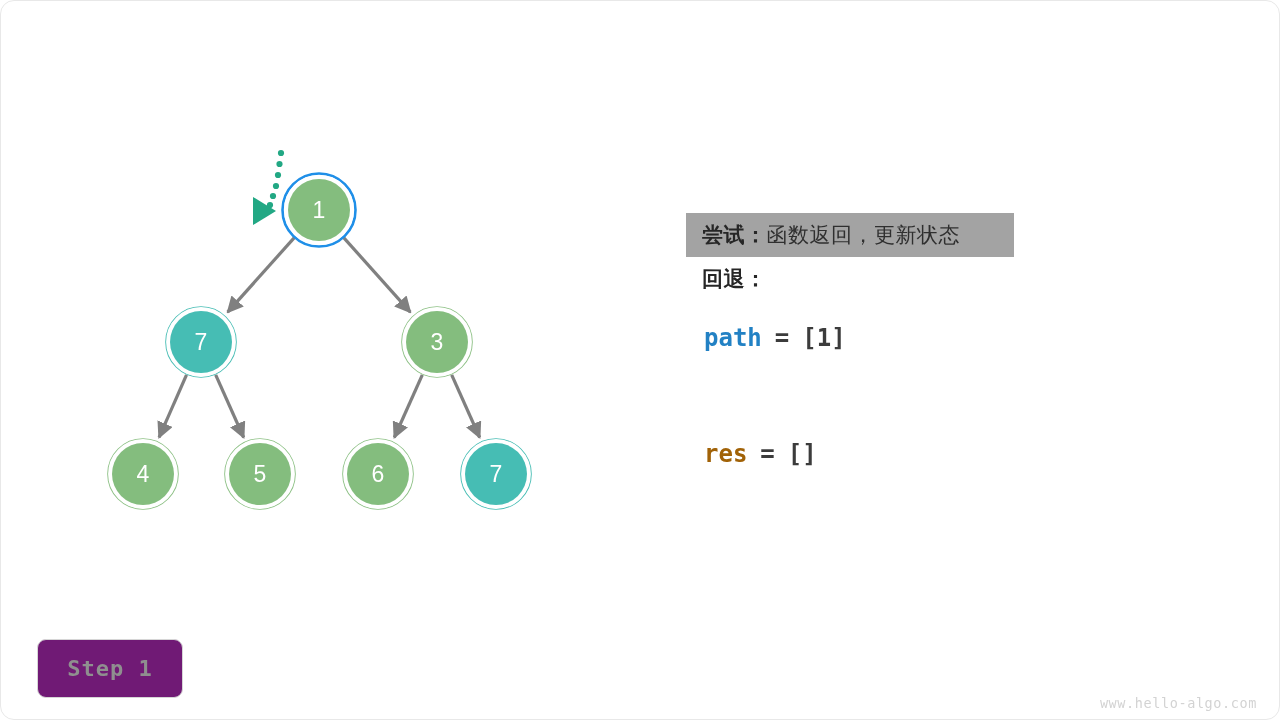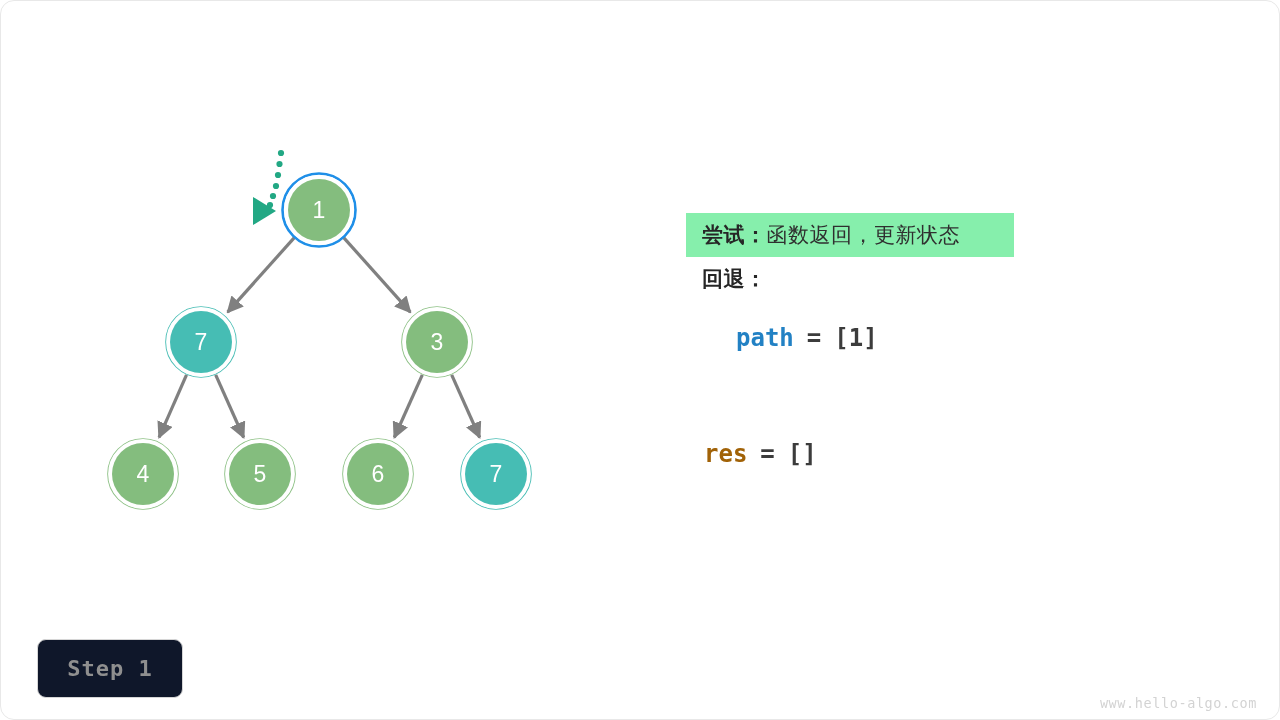--- a/index.html
+++ b/index.html
@@ -37,21 +37,21 @@
   }
   .info-row {
     height: 44px;
     display: flex;
     align-items: center;
     font-size: 21px;
     color: #3a3a3a;
     white-space: nowrap;
   }
   .info-row.highlight {
-    background: #86efac;
+    background: #a3a3a3;
     width: 328px;
     padding-left: 16px;
     margin-left: -1px;
     box-sizing: border-box;
   }
   .info-row.plain {
     padding-left: 15px;
   }
   .info-label {
     font-weight: bold;
@@ -67,39 +67,39 @@
     height: 54px;
     display: flex;
     align-items: center;
     padding-left: 17px;
     font-family: "DejaVu Sans Mono", "Liberation Mono", monospace;
     font-size: 24px;
     font-weight: bold;
   }
   .var-row.spacer-top { margin-top: 10px; }
   .var-name { letter-spacing: 0px; }
-  .var-name.blue { color: #2281c4; margin-left: 32px; }
+  .var-name.blue { color: #2281c4; }
   .var-name.teal { color: #a16207; }
   .var-eq {
     color: #3c3c3c;
     margin: 0 13px;
     font-weight: bold;
   }
   .var-val { color: #3c3c3c; font-weight: bold; }
 
   
   #step-badge {
     position: absolute;
     left: 36px;
     top: 638px;
     width: 144px;
     height: 57px;
     border: 1px solid #d6d6d6;
     border-radius: 9px;
-    background: #0f172a;
+    background: #701a75;
     display: flex;
     align-items: center;
     justify-content: center;
     font-family: "DejaVu Sans Mono", "Liberation Mono", monospace;
     font-size: 22px;
     font-weight: bold;
     color: #8f8f8f;
     letter-spacing: 1px;
   }
 

